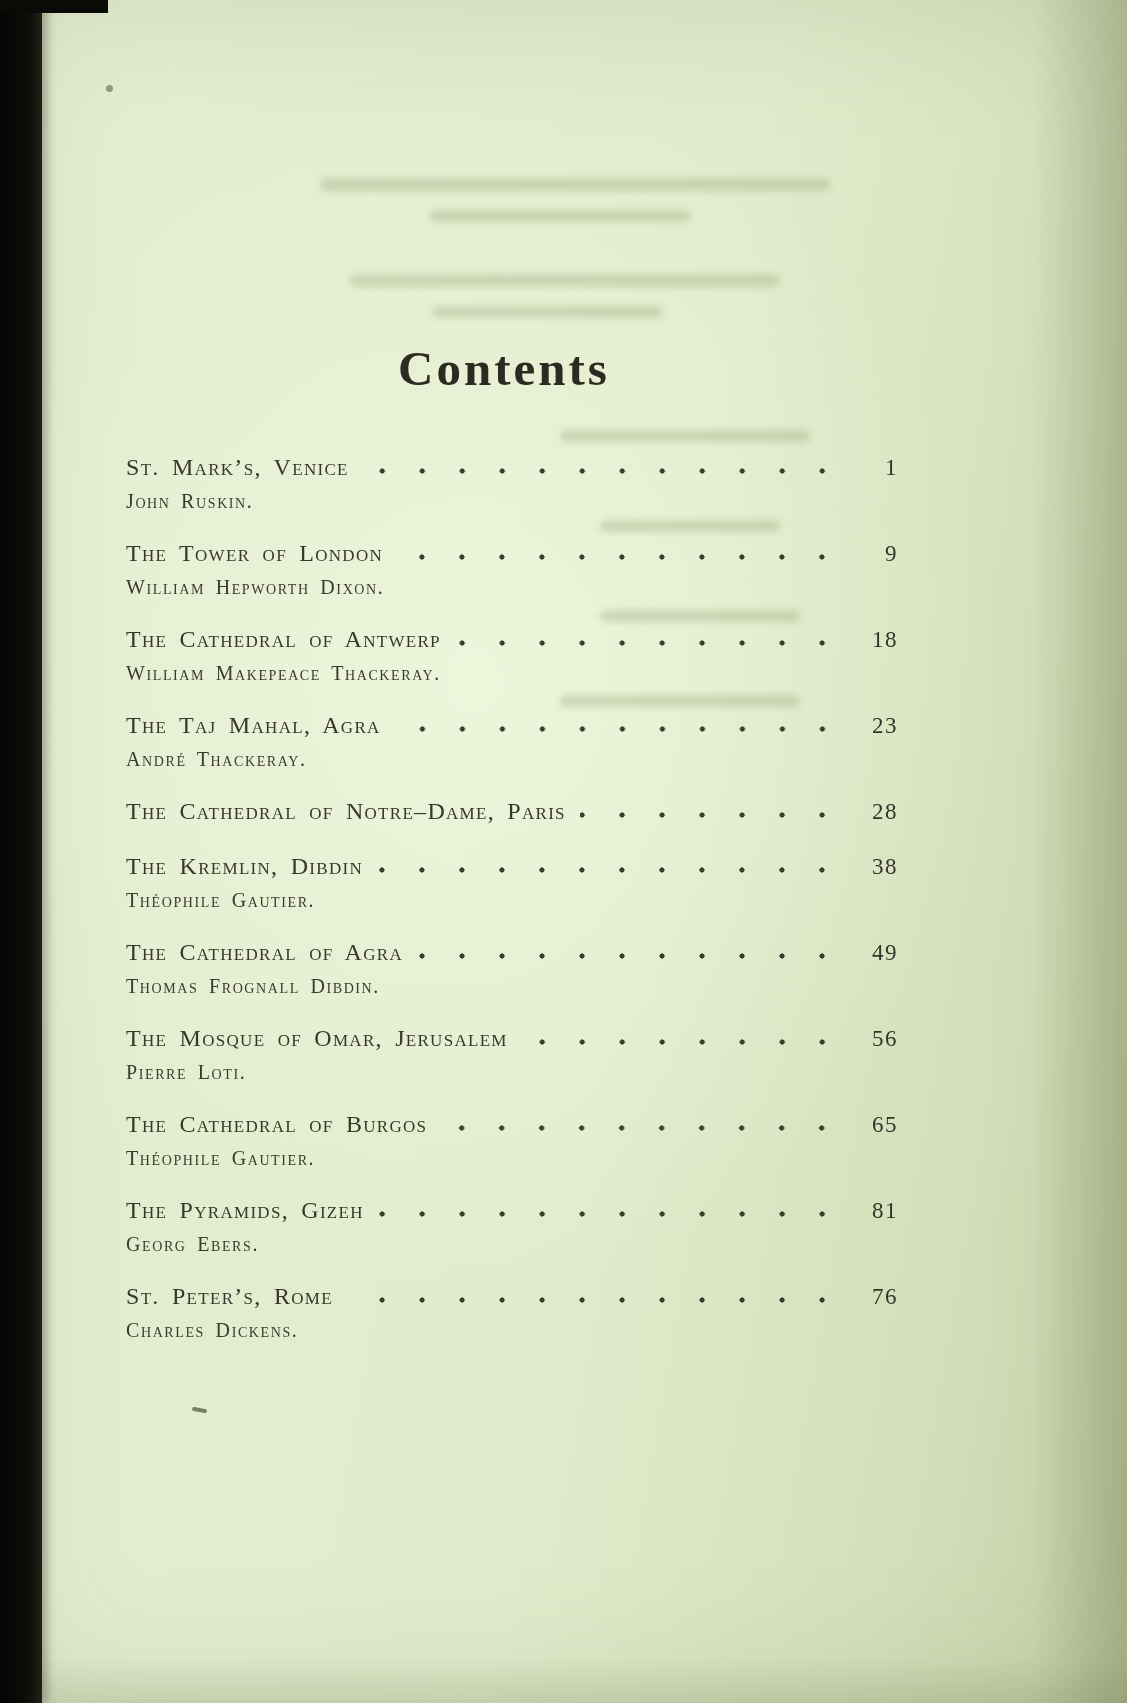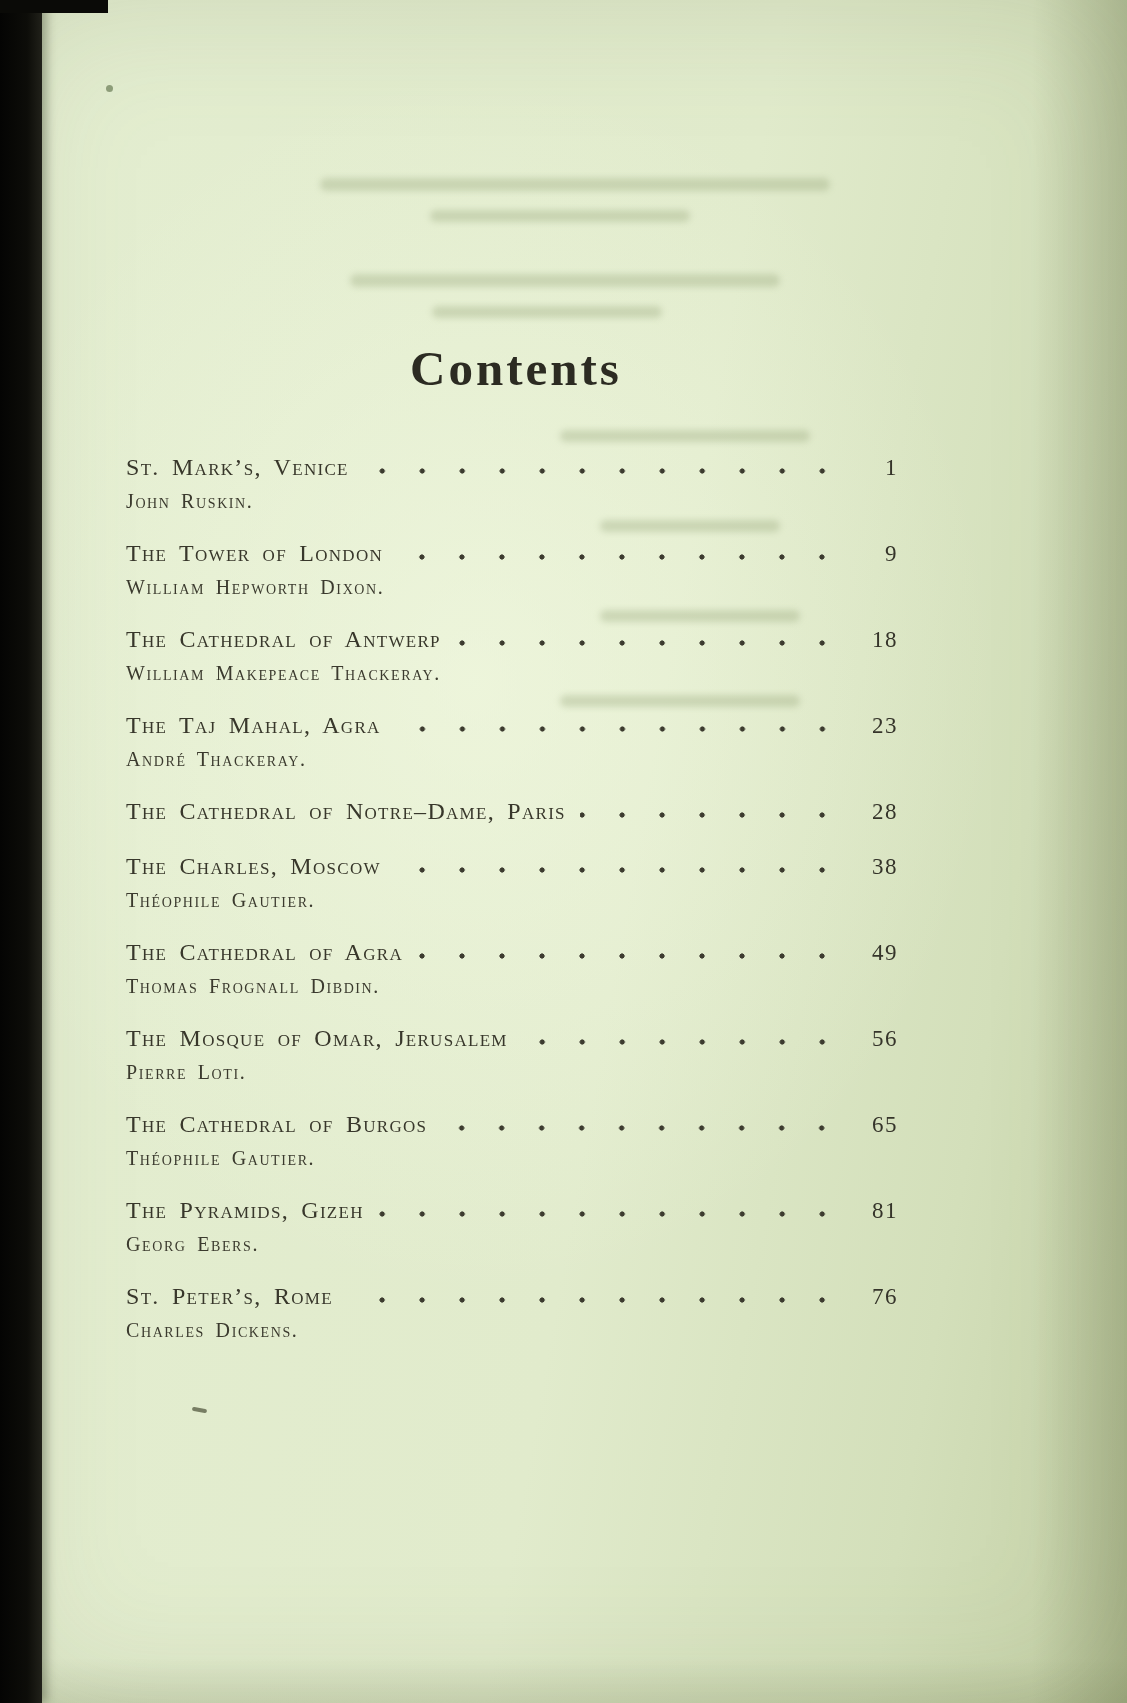--- a/index.html
+++ b/index.html
@@ -67,21 +67,21 @@
     left: 192px; top: 1408px;
     width: 15px; height: 4px;
     border-radius: 2px;
     background: rgba(62,66,42,0.65);
     transform: rotate(10deg);
   }
 
   .contents-title {
     position: absolute;
     top: 340px;
-    left: 130px;
+    left: 118px;
     width: 772px;
     margin: 0;
     text-align: center;
     font-size: 49px;
     font-weight: 700;
     letter-spacing: 3px;
     color: #2c2b22;
   }
 
   .toc {
@@ -198,21 +198,21 @@
     <div class="entry">
       <div class="entry-line">
         <span class="entry-title">The Cathedral of Notre–Dame, Paris</span>
         <span class="leader"></span>
         <span class="entry-page">28</span>
       </div>
     </div>
 
     <div class="entry">
       <div class="entry-line">
-        <span class="entry-title">The Charles, Moscow</span>
+        <span class="entry-title">The Kremlin, Dibdin</span>
         <span class="leader"></span>
         <span class="entry-page">38</span>
       </div>
       <div class="entry-author">Théophile Gautier.</div>
     </div>
 
     <div class="entry">
       <div class="entry-line">
         <span class="entry-title">The Cathedral of Agra</span>
         <span class="leader"></span>

